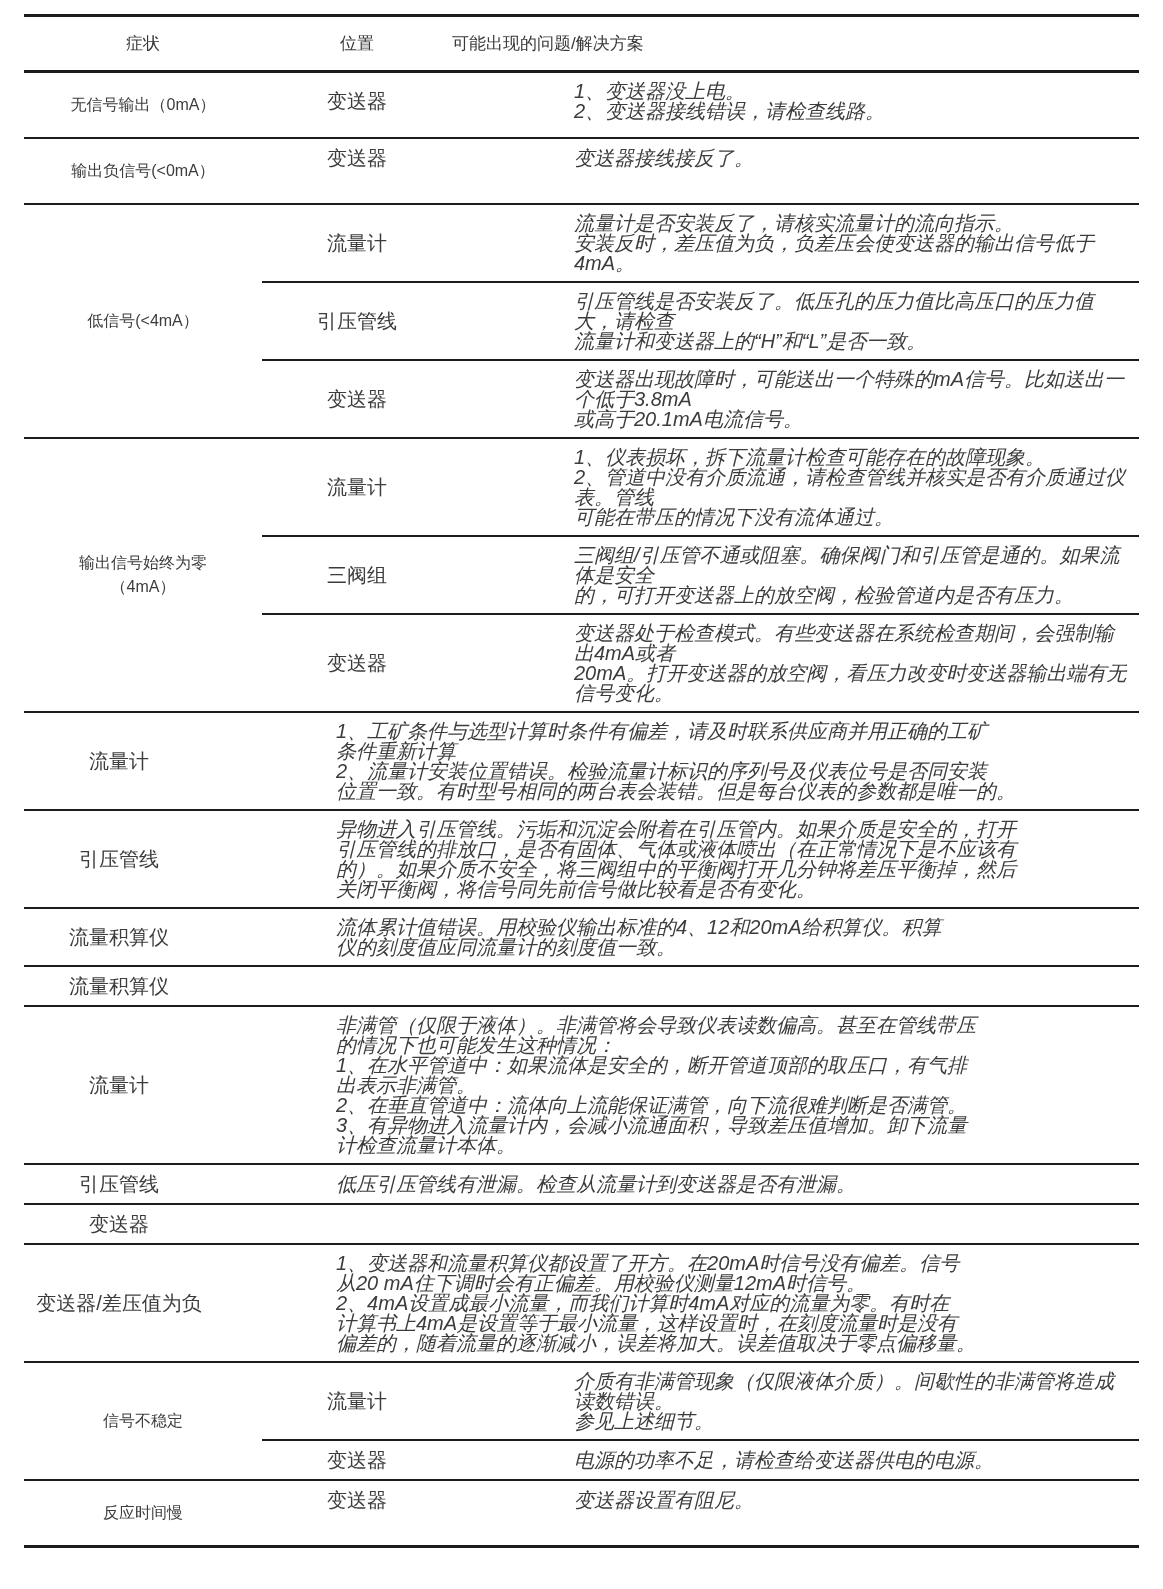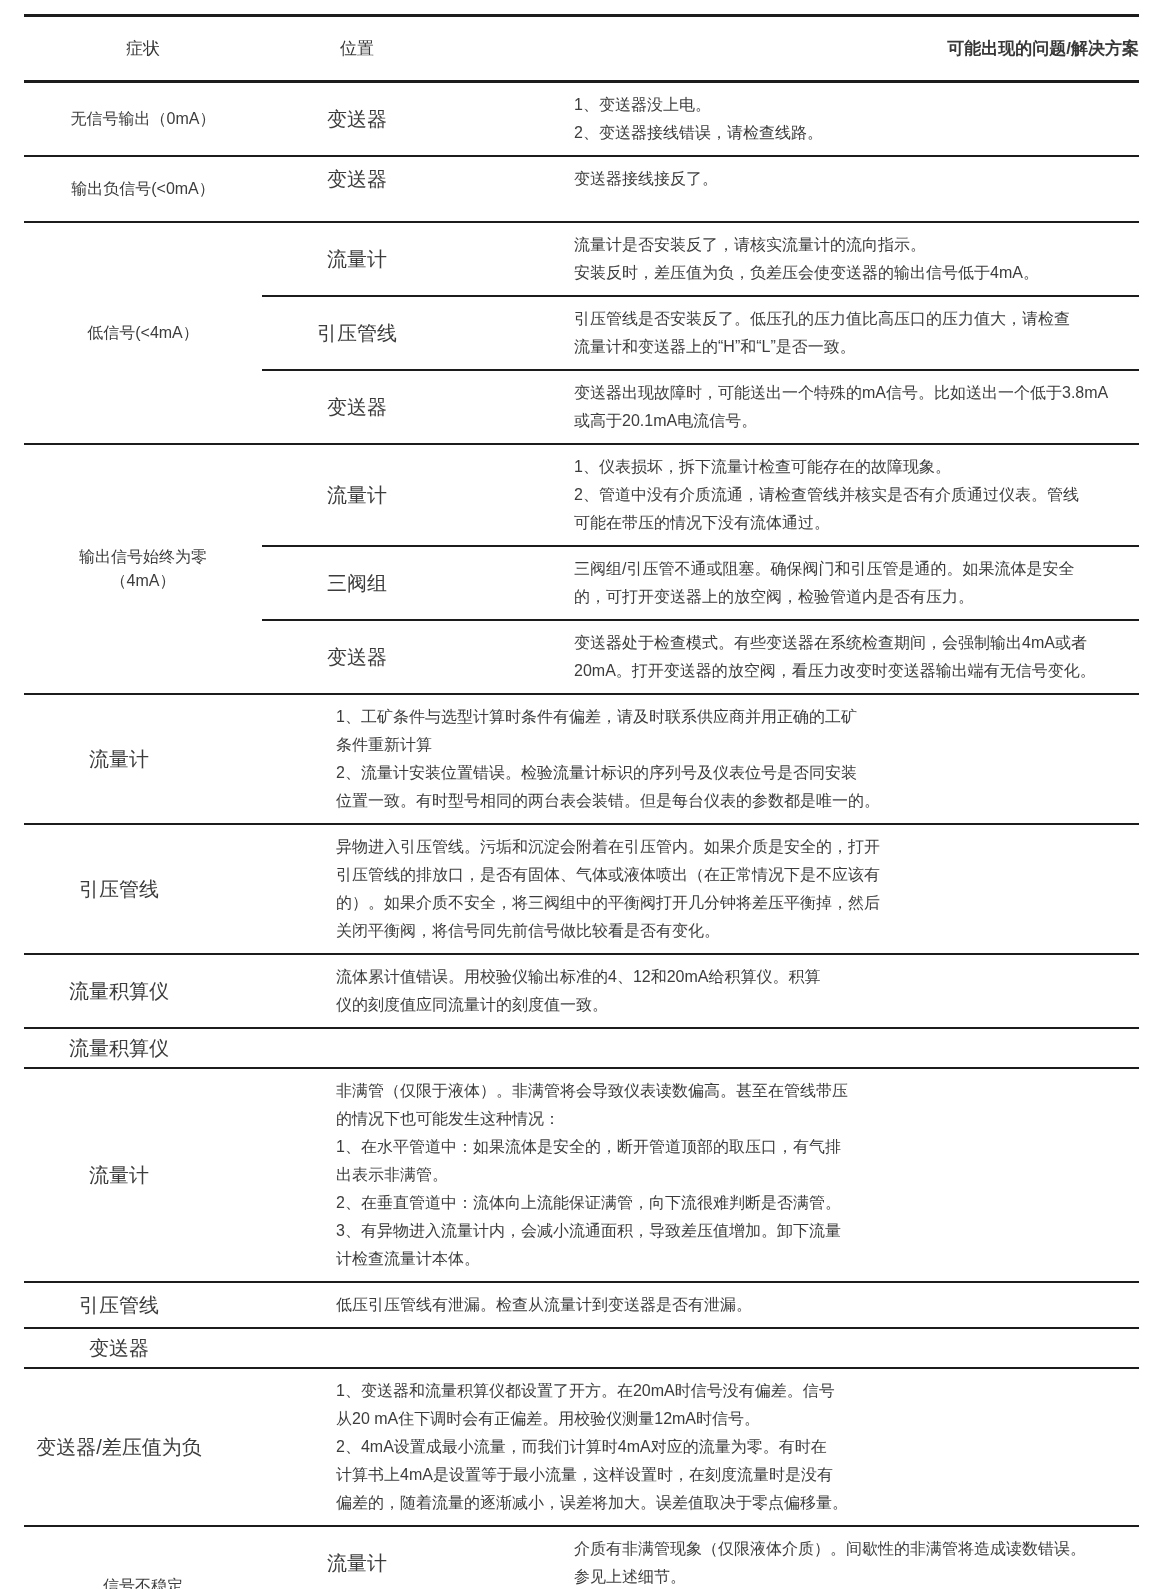--- a/index.html
+++ b/index.html
@@ -16,28 +16,28 @@
   }
   .tbl {
     width: 100%;
     border-top: 3px solid #1c1c1c;
     border-bottom: 3px solid #1c1c1c;
   }
   
   .thead {
     display: flex;
     align-items: center;
-    height: 66px;
+    height: 56px;
     border-bottom: 3px solid #1c1c1c;
     font-size: 17px;
     color: #383838;
   }
   .thead .h1 { width: 238px; text-align: center; }
   .thead .h2 { width: 190px; text-align: center; }
-  .thead .h3 { flex: 1; text-align: right; font-weight: bold; }
+  .thead .h3 { flex: 1; text-align: left; }
   
   .group { display: flex; }
   .group + .group { border-top: 2px solid #1c1c1c; }
   .symptom-cell {
     width: 238px;
     display: flex;
     align-items: center;
     justify-content: center;
     text-align: center;
     white-space: pre-line;
@@ -56,23 +56,24 @@
     width: 190px;
     flex: 0 0 190px;
     text-align: center;
     font-size: 20px;
     line-height: 24px;
     padding: 2px 4px;
   }
   .sol-cell {
     flex: 1;
     padding: 3px 8px 3px 122px;
-    font-size: 16px;
-    line-height: 28px;
+    font-size: 20px;
+    line-height: 20px;
     white-space: pre-line;
+    font-style: italic;
   }
 </style>
 </head>
 <body>
 
 <div class="page">
   <div class="tbl">
     <div class="thead">
       <div class="h1">症状</div>
       <div class="h2">位置</div>

